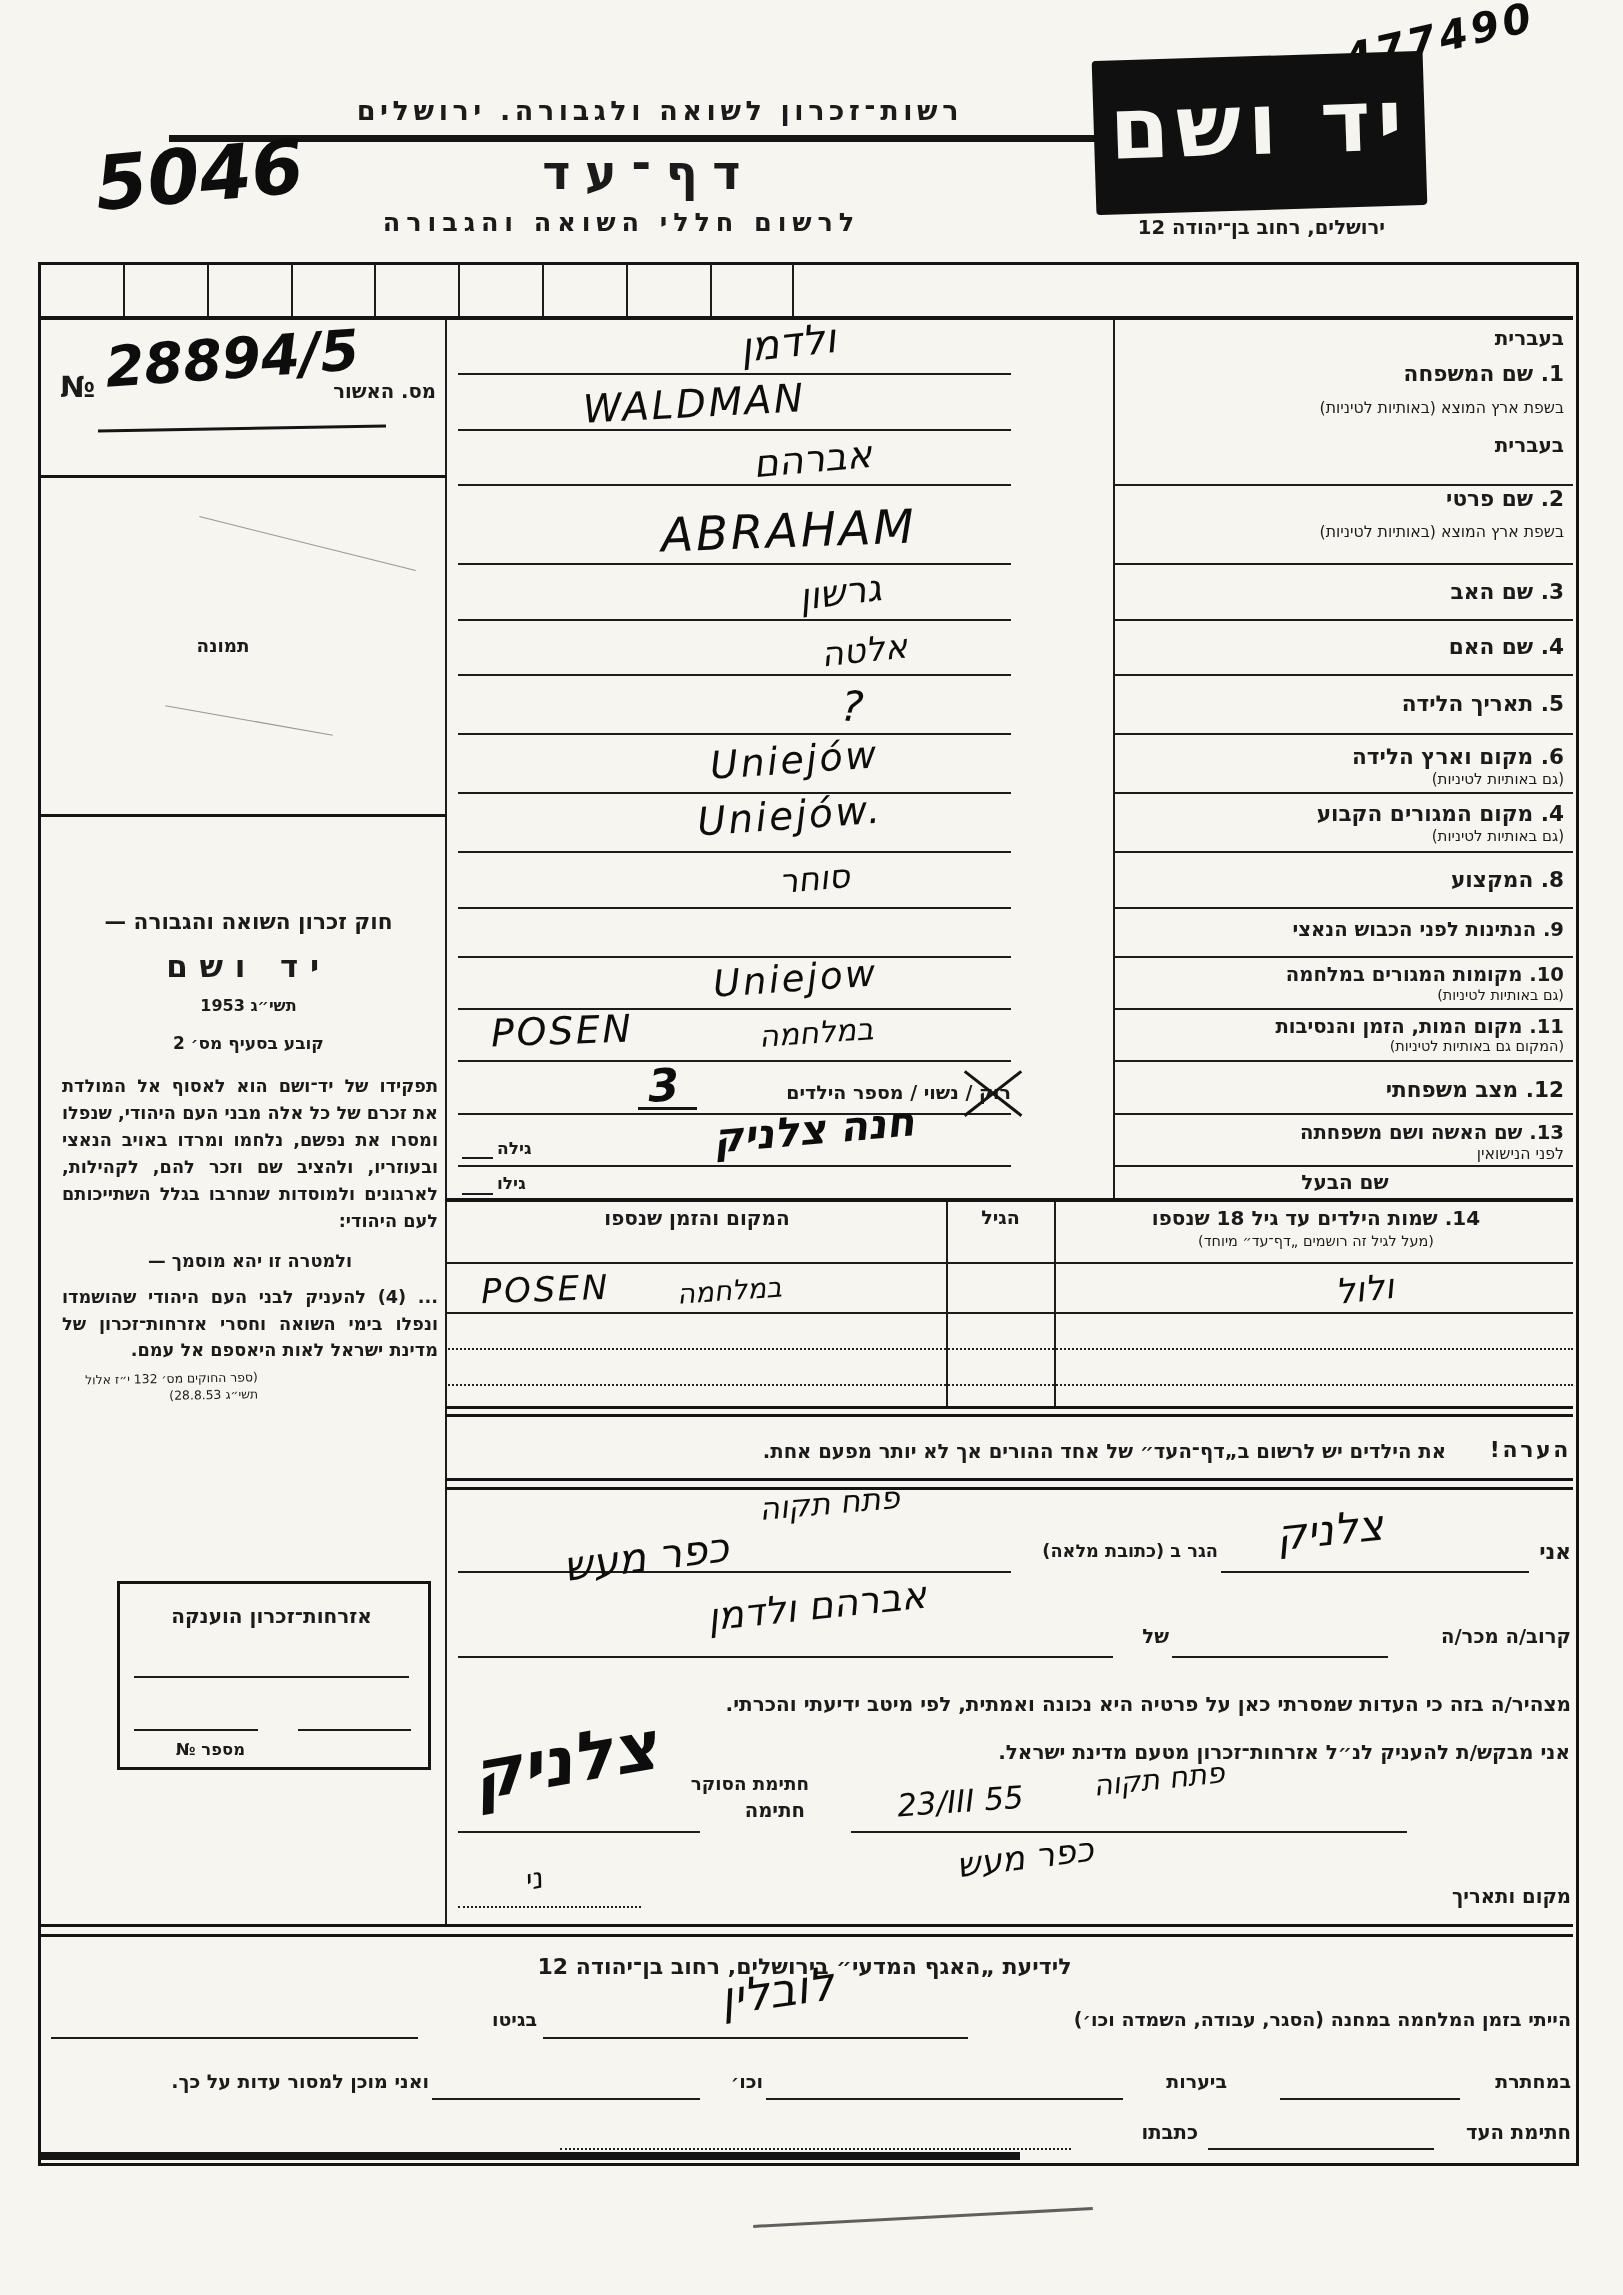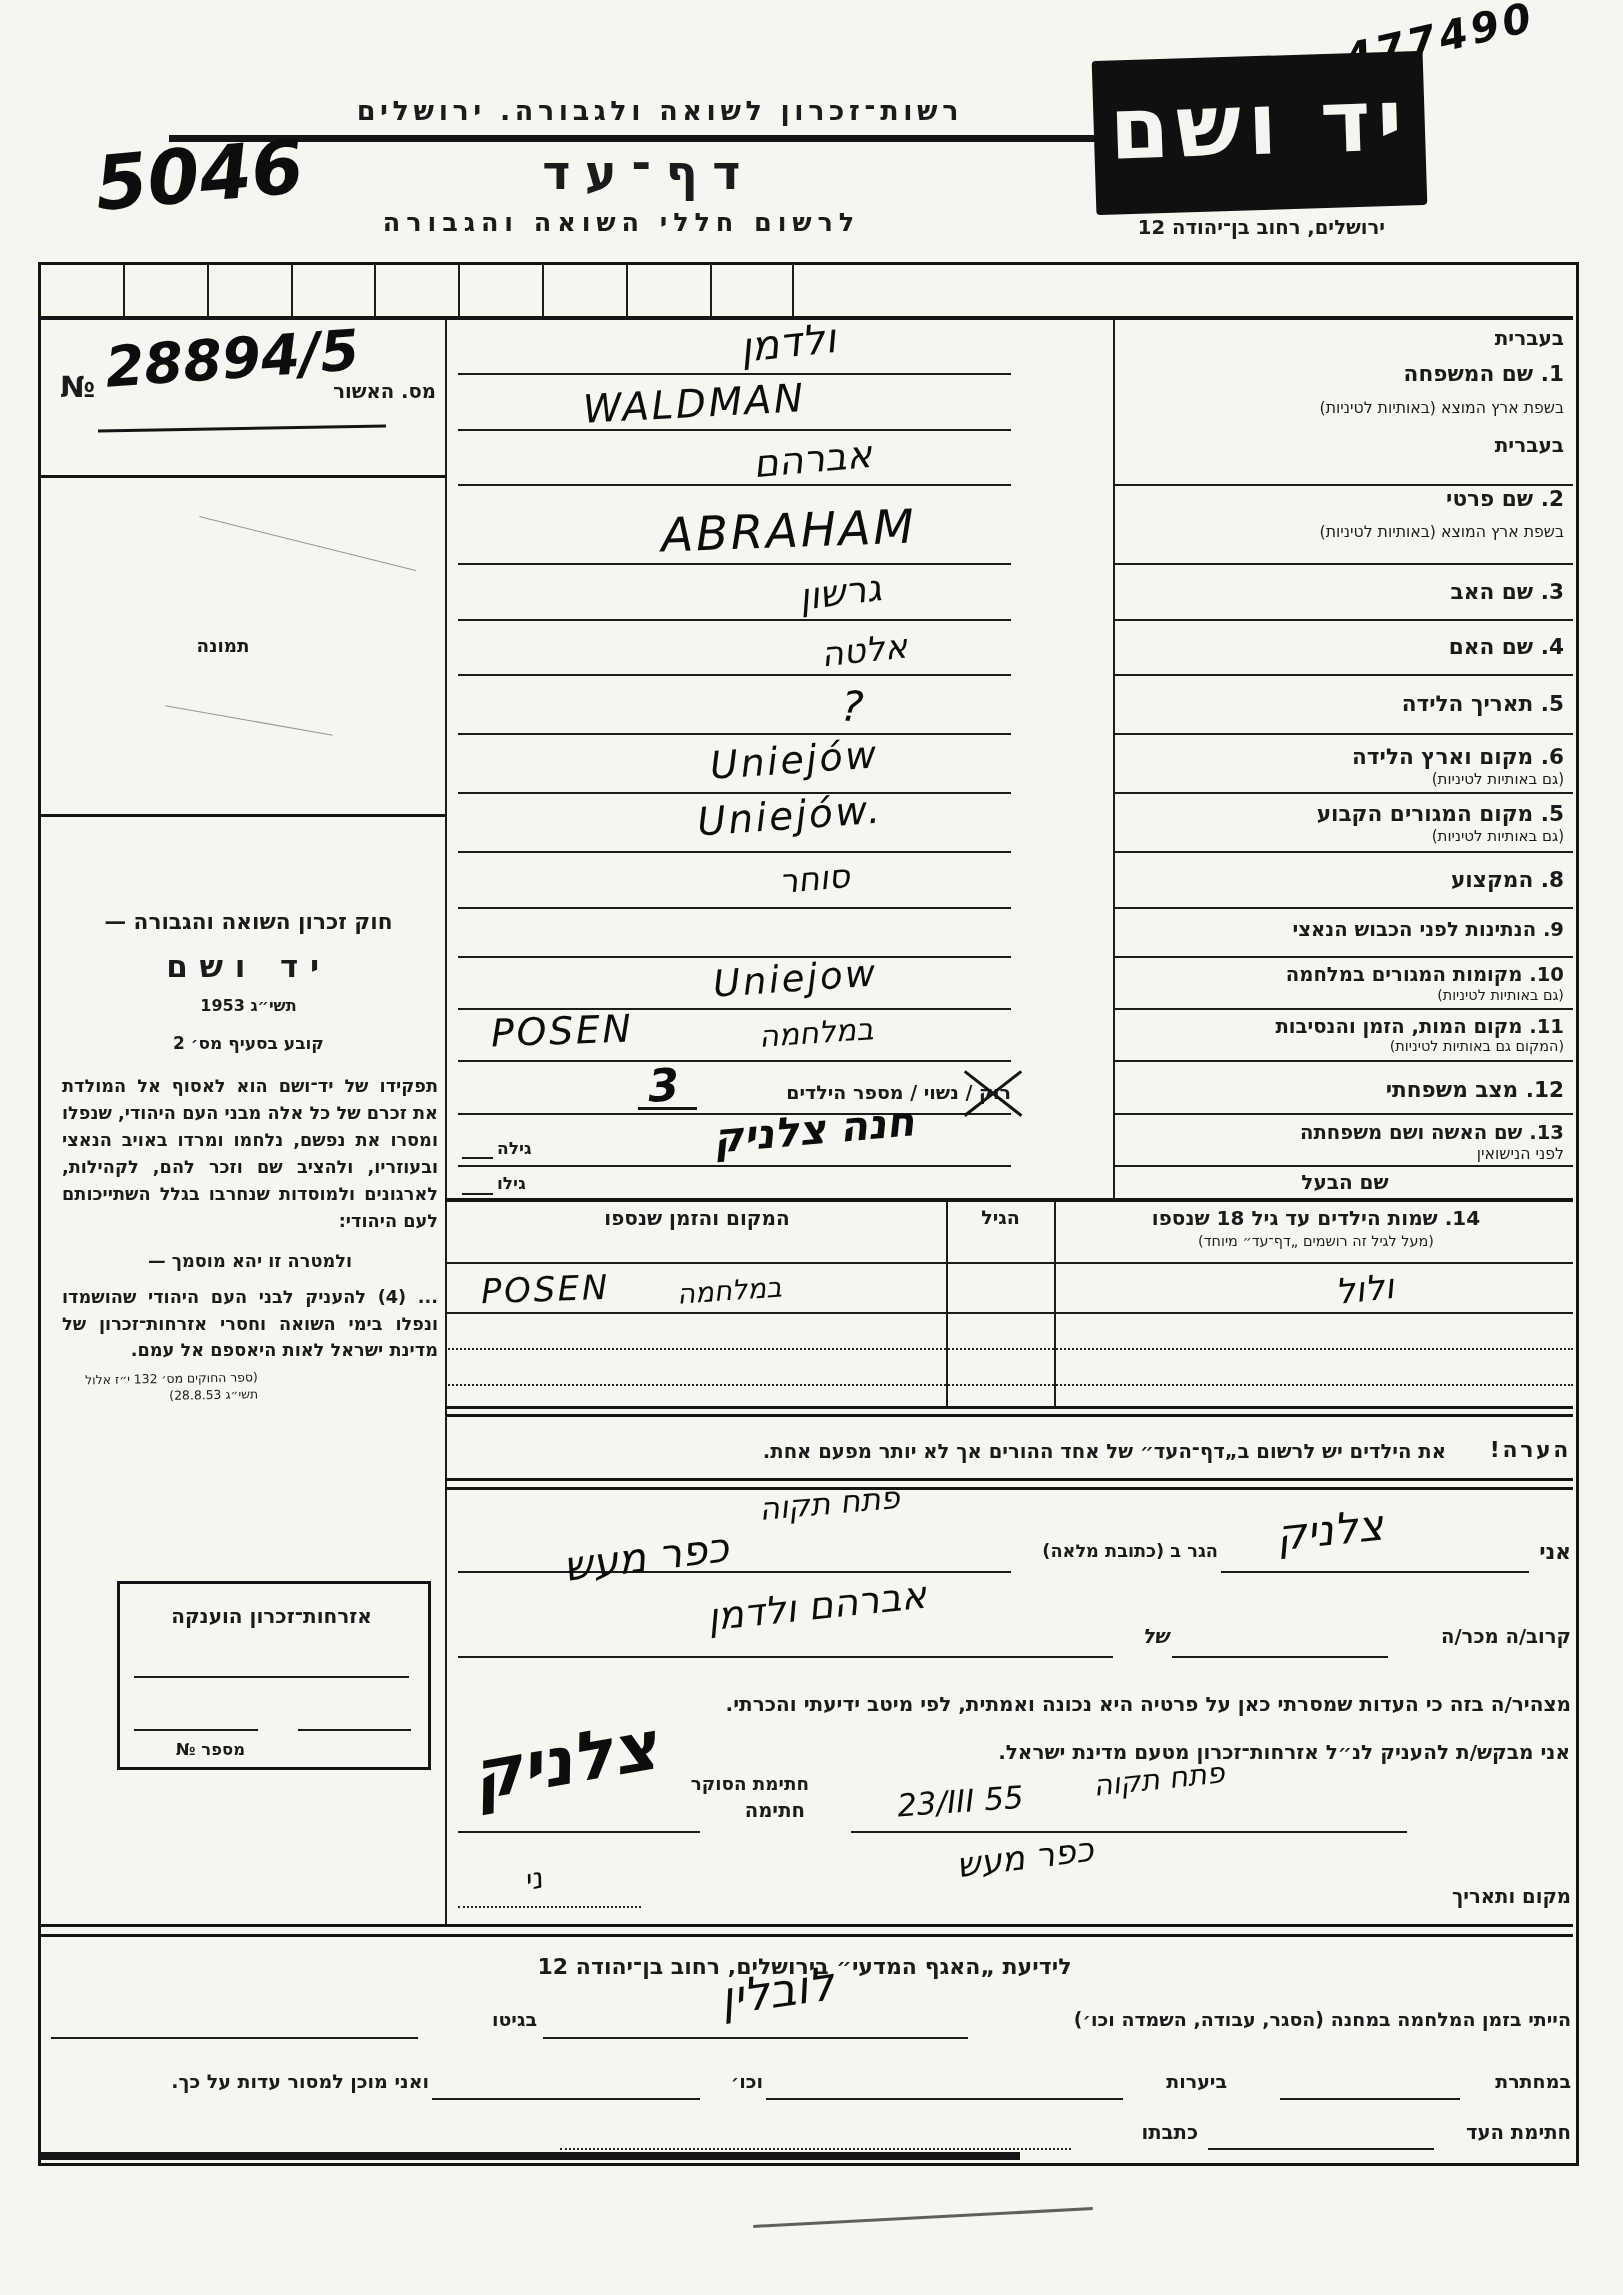--- a/index.html
+++ b/index.html
@@ -146,21 +146,21 @@
   <div class="abs rtl b r lbl" style="left:1119px;top:634px;width:445px;font-size:21.6px;">4. שם האם</div>
   <div class="line" style="left:1113px;top:674px;width:460px;"></div>
 
   <div class="abs rtl b r lbl" style="left:1119px;top:691px;width:445px;font-size:21.6px;">5. תאריך הלידה</div>
   <div class="line" style="left:1113px;top:733px;width:460px;"></div>
 
   <div class="abs rtl b r lbl" style="left:1119px;top:744px;width:445px;font-size:21.6px;">6. מקום וארץ הלידה</div>
   <div class="abs rtl r lbl" style="left:1119px;top:770px;width:445px;font-size:15px;">(גם באותיות לטיניות)</div>
   <div class="line" style="left:1113px;top:792px;width:460px;"></div>
 
-  <div class="abs rtl b r lbl" style="left:1119px;top:801px;width:445px;font-size:21.6px;">5. מקום המגורים הקבוע</div>
+  <div class="abs rtl b r lbl" style="left:1119px;top:801px;width:445px;font-size:21.6px;">4. מקום המגורים הקבוע</div>
   <div class="abs rtl r lbl" style="left:1119px;top:827px;width:445px;font-size:15px;">(גם באותיות לטיניות)</div>
   <div class="line" style="left:1113px;top:851px;width:460px;"></div>
 
   <div class="abs rtl b r lbl" style="left:1119px;top:867px;width:445px;font-size:21.6px;">8. המקצוע</div>
   <div class="line" style="left:1113px;top:907px;width:460px;"></div>
 
   <div class="abs rtl b r lbl" style="left:1119px;top:918px;width:445px;font-size:19.6px;">9. הנתינות לפני הכבוש הנאצי</div>
   <div class="line" style="left:1113px;top:956px;width:460px;"></div>
 
   <div class="abs rtl b r lbl" style="left:1119px;top:963px;width:445px;font-size:19.6px;">10. מקומות המגורים במלחמה</div>
@@ -210,21 +210,21 @@
   <div class="abs rtl b lbl" style="left:1532px;top:1539px;width:39px;font-size:21.6px;">אני</div>
   <div class="line" style="left:1221px;top:1571px;width:308px;"></div>
   <div class="abs hw" style="left:1276px;top:1505px;font-size:43px;transform:rotate(-6deg);">צלניק</div>
   <div class="abs rtl b lbl" style="left:1015px;top:1541px;width:203px;font-size:17.7px;">הגר ב (כתובת מלאה)</div>
   <div class="line" style="left:458px;top:1571px;width:553px;"></div>
   <div class="abs hw" style="left:759px;top:1485px;font-size:31px;transform:rotate(-5deg);">פתח תקוה</div>
   <div class="abs hw" style="left:563px;top:1533px;font-size:41px;transform:rotate(-7deg);">כפר מעש</div>
 
   <div class="abs rtl b lbl" style="left:1394px;top:1625px;width:177px;font-size:19.6px;">קרוב/ה מכר/ה</div>
   <div class="line" style="left:1172px;top:1656px;width:216px;"></div>
-  <div class="abs rtl b lbl" style="left:1123px;top:1625px;width:46px;font-size:19.6px;font-style:italic;">של</div>
+  <div class="abs rtl b lbl" style="left:1123px;top:1625px;width:46px;font-size:19.6px;">של</div>
   <div class="line" style="left:458px;top:1656px;width:655px;"></div>
   <div class="abs hw" style="left:707px;top:1584px;font-size:38px;transform:rotate(-6deg);">אברהם ולדמן</div>
 
   <div class="abs rtl b r lbl" style="left:458px;top:1692px;width:1113px;font-size:20px;">מצהיר/ה בזה כי העדות שמסרתי כאן על פרטיה היא נכונה ואמתית, לפי מיטב ידיעתי והכרתי.</div>
   <div class="abs rtl b r lbl" style="left:713px;top:1740px;width:857px;font-size:20px;">אני מבקש/ת להעניק לנ״ל אזרחות־זכרון מטעם מדינת ישראל.</div>
 
   <div class="abs rtl b lbl" style="left:1414px;top:1885px;width:157px;font-size:19.6px;">מקום ותאריך</div>
   <div class="line" style="left:851px;top:1831px;width:556px;"></div>
   <div class="abs hw" style="left:1093px;top:1762px;font-size:29px;transform:rotate(-6deg);">פתח תקוה</div>
   <div class="abs hw" style="left:897px;top:1783px;font-size:31px;transform:rotate(-4deg);">23/III 55</div>

